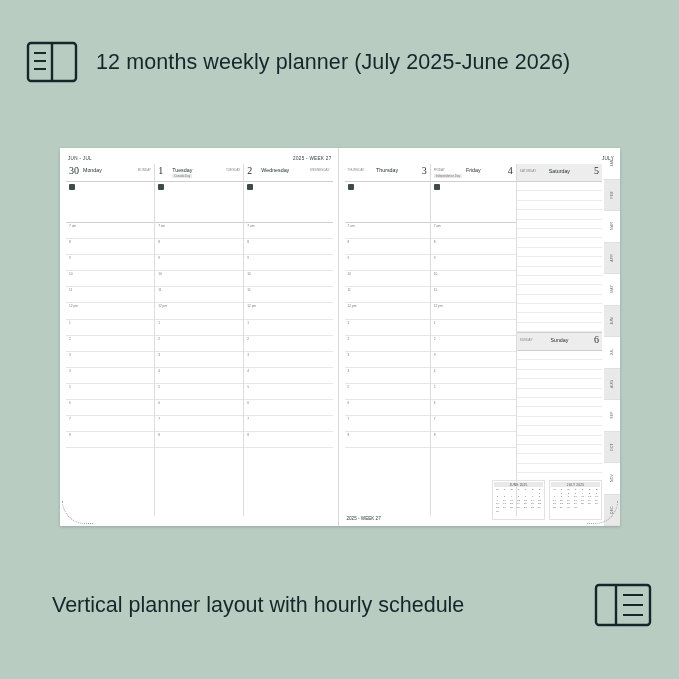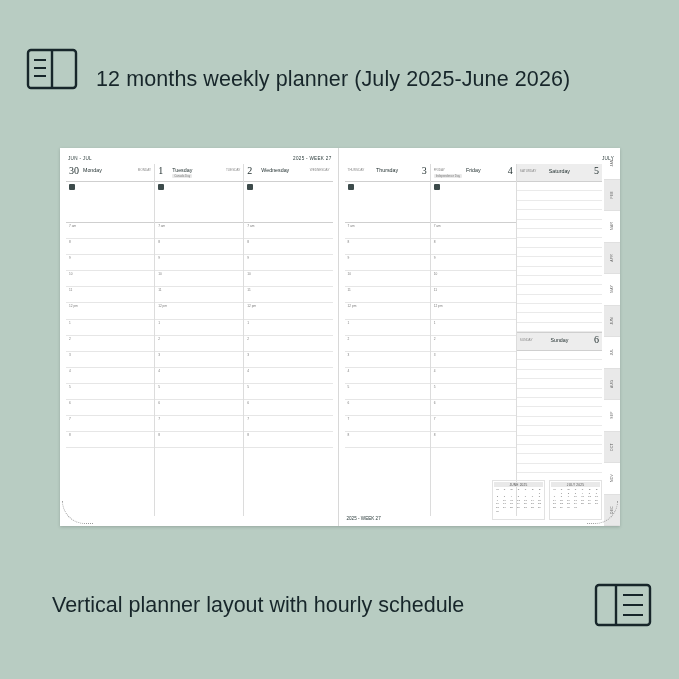--- a/index.html
+++ b/index.html
@@ -7,21 +7,21 @@
     width:679px;height:679px;
     background:#b8ccc2;
     font-family:"Liberation Sans", sans-serif;
     color:#1d2b2b;
     overflow:hidden;
     position:relative;
   }
   
   .top-head{
     position:absolute;left:26px;top:32px;width:630px;height:60px;
-    display:flex;align-items:flex-end;gap:18px;
+    display:flex;align-items:center;gap:18px;
   }
   .book-icon{width:52px;height:46px;flex:0 0 auto;}
   .top-title{
     font-size:21.5px;letter-spacing:.1px;white-space:nowrap;
     color:#17262a;font-family:"Liberation Sans", sans-serif;
   }
   
   .bottom-head{
     position:absolute;left:52px;top:575px;width:600px;height:60px;
     display:flex;align-items:center;justify-content:space-between;

